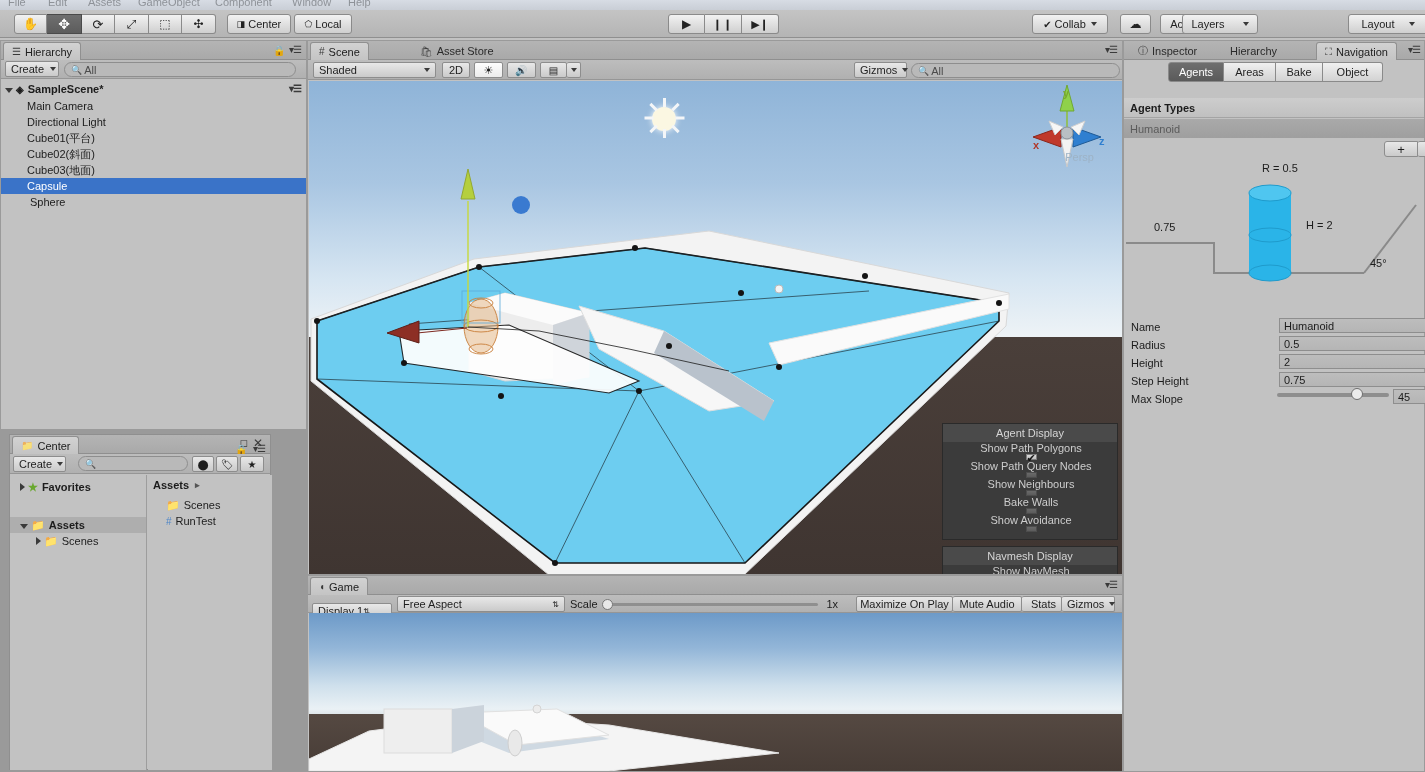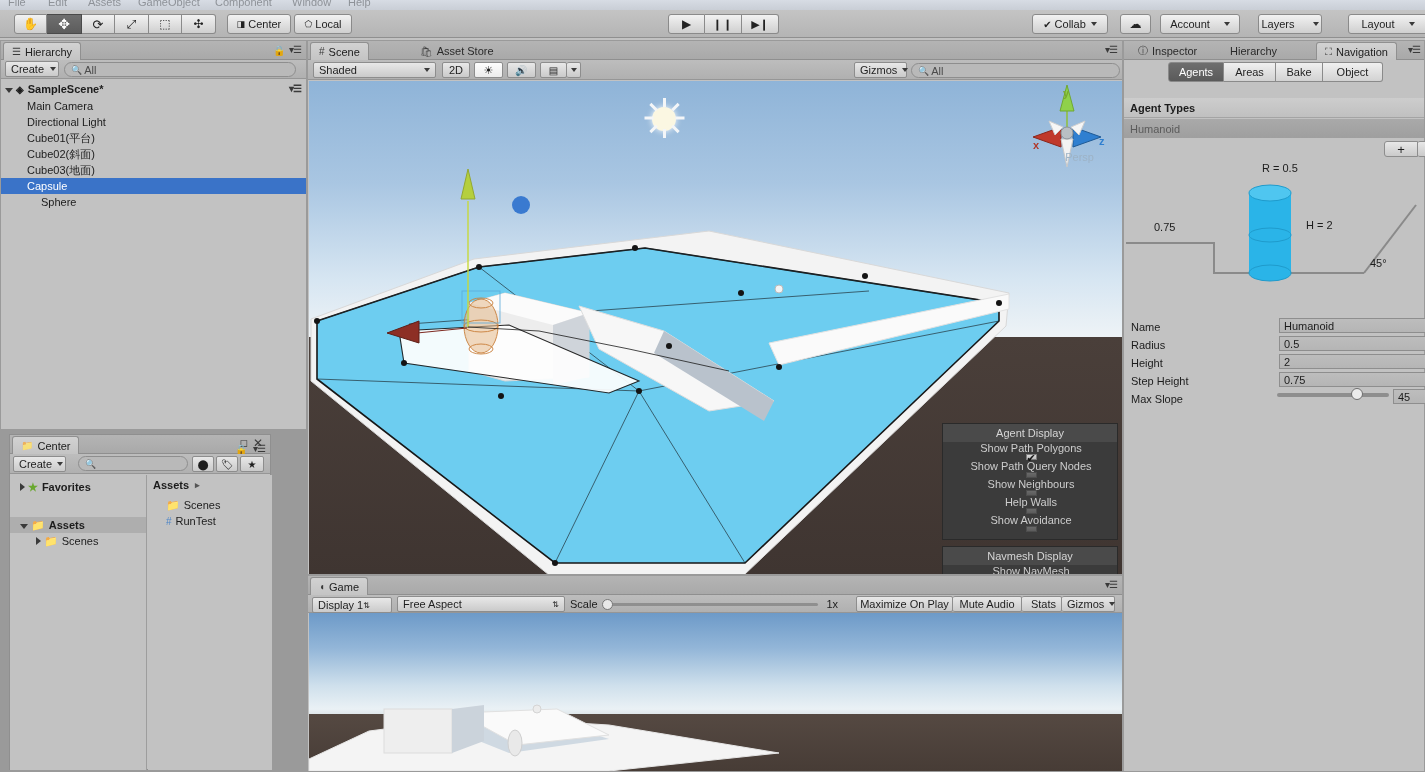--- a/index.html
+++ b/index.html
@@ -184,21 +184,21 @@
       <span>Collab</span>
       <span class="caret"></span>
     </div>
     <div class="tbtn round" style="left:1120px;width:31px">
       <span style="font-size:12px">☁</span>
     </div>
     <div class="tbtn round" style="left:1160px;width:80px">
       <span>Account</span>
       <span class="caret" style="margin-left:14px"></span>
     </div>
-    <div class="tbtn round" style="left:1258px;width:64px">
+    <div class="tbtn round" style="left:1182px;width:76px">
       <span>Layers</span>
       <span class="caret" style="margin-left:18px"></span>
     </div>
     <div class="tbtn round" style="left:1348px;width:80px">
       <span>Layout</span>
       <span class="caret" style="margin-left:14px"></span>
     </div>
   </div>
 
   <div class="panel" style="left:0;top:40px;width:307px;height:390px">
@@ -240,21 +240,21 @@
       </div>
     <div class="hrow" style="top:105px;padding-left:26px">
         <span>Cube02(斜面)</span>
       </div>
     <div class="hrow" style="top:121px;padding-left:26px">
         <span>Cube03(地面)</span>
       </div>
     <div class="hrow sel" style="top:137px;padding-left:26px">
         <span>Capsule</span>
       </div>
-    <div class="hrow" style="top:153px;padding-left:40px">
+    <div class="hrow" style="top:153px;padding-left:29px">
         <span>Sphere</span>
       </div>
   </div>
 
   <div class="panel" style="left:0;top:430px;width:307px;height:342px;background:#9a9a9a">
     <div style="position:absolute;left:8px;top:3px;width:262px;height:336px;background:#c2c2c2;border:1px solid #8f8f8f">
 
       <div class="tabstrip">
         <div class="tab active" style="left:2px">
           <span class="ti">📁</span>
@@ -473,21 +473,21 @@
         </div>
         <div class="ov-row">
           <span>Show Path Query Nodes</span>
           <span class="cb off"></span>
         </div>
         <div class="ov-row">
           <span>Show Neighbours</span>
           <span class="cb off"></span>
         </div>
         <div class="ov-row">
-          <span>Help Walls</span>
+          <span>Bake Walls</span>
           <span class="cb off"></span>
         </div>
         <div class="ov-row">
           <span>Show Avoidance</span>
           <span class="cb off"></span>
         </div>
       </div>
 
       <div class="overlay" style="right:4px;top:465px;width:176px;height:58px">
         <div class="ov-title">Navmesh Display</div>
@@ -503,21 +503,21 @@
   <div class="panel" style="left:307px;top:575px;width:816px;height:197px">
     <div class="tabstrip">
       <div class="tab active" style="left:2px">
         <span class="ti">◖</span>
         <span>Game</span>
       </div>
       <div class="hamb" style="right:5px;top:3px">▾☰</div>
     </div>
 
     <div class="subbar" style="top:19px;height:18px">
-      <div class="mini" style="left:4px;top:2px;width:80px;justify-content:flex-start">
+      <div class="mini" style="left:4px;top:8px;width:80px;justify-content:flex-start">
         <span>Display 1</span>
         <span style="font-size:8px">⇅</span>
       </div>
       <div class="mini" style="left:89px;top:1px;width:168px;justify-content:space-between">
         <span>Free Aspect</span>
         <span style="font-size:8px">⇅</span>
       </div>
       <div style="position:absolute;left:262px;top:1px;width:268px;height:16px;display:flex;align-items:center">
         <span style="font-size:11px;margin-right:6px">Scale</span>
         <span style="position:relative;flex:1;height:3px;background:#8f8f8f;border-radius:2px">

